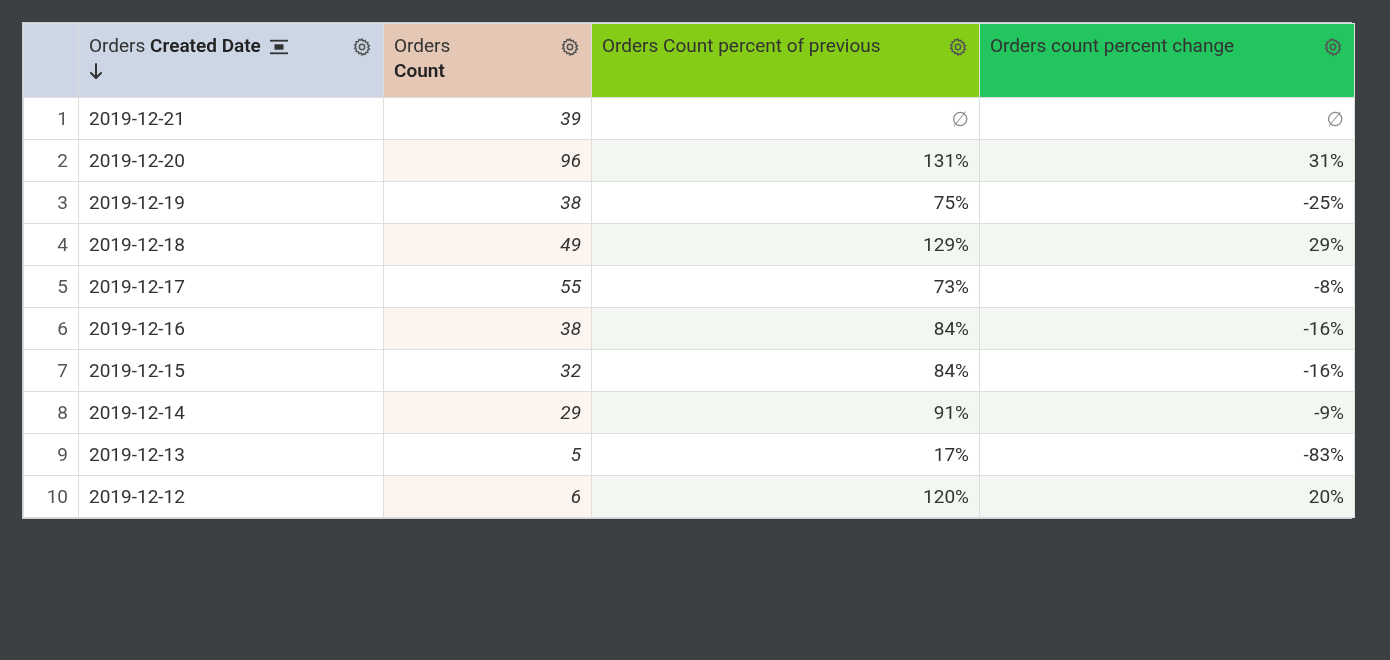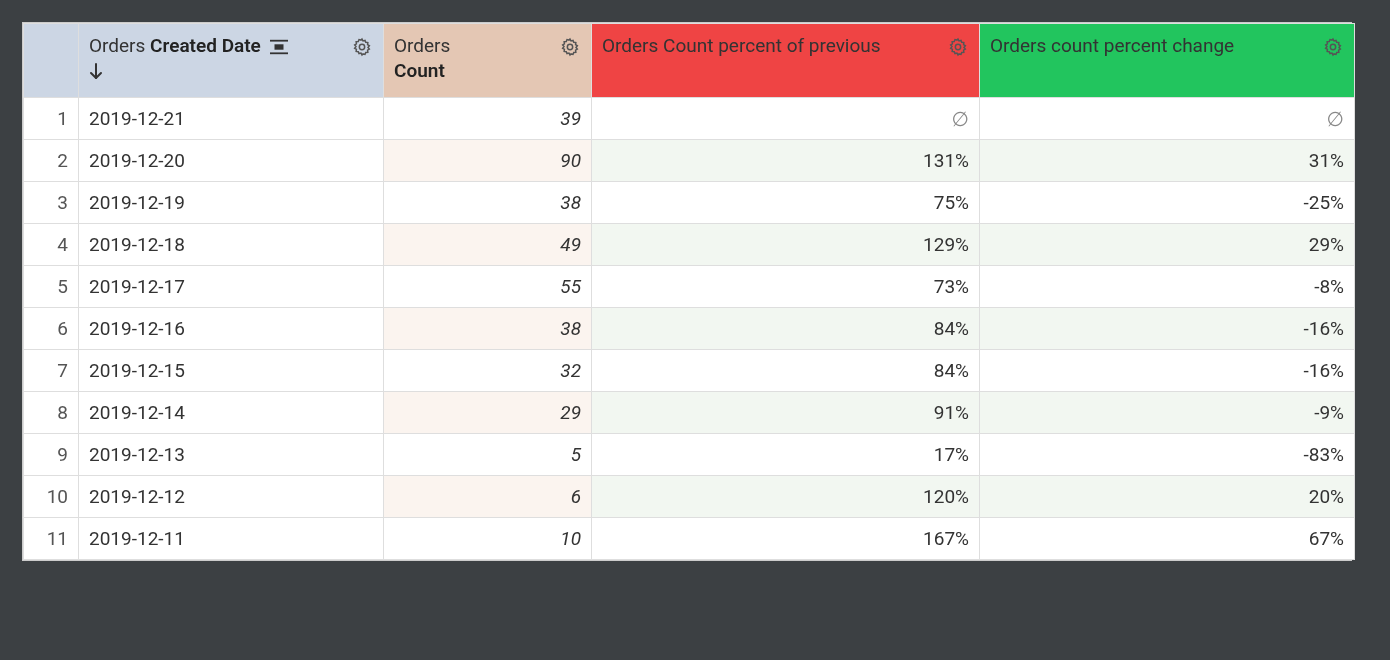--- a/index.html
+++ b/index.html
@@ -82,21 +82,21 @@
   col.c-index { width: 55px; }
   col.c-date  { width: 305px; }
   col.c-count { width: 208px; }
   col.c-pct   { width: 388px; }
   col.c-chg   { width: 375px; }
 
   
   th.h-index { background: #ccd6e4; }
   th.h-date  { background: #ccd6e4; }
   th.h-count { background: #e4c7b4; }
-  th.h-pct   { background: #ef4444; }
+  th.h-pct   { background: #84cc16; }
   th.h-chg   { background: #22c55e; }
 
   
   tbody td {
     height: 42px;
   }
   td.idx {
     text-align: right;
     color: #555;
     background: #fff;
@@ -208,21 +208,21 @@
       <tr>
             <td class="idx">1</td>
             <td class="date">2019-12-21</td>
             <td class="num count">39</td>
             <td class="num pct"><span class="null-sym">∅</span></td>
             <td class="num chg"><span class="null-sym">∅</span></td>
           </tr>
           <tr>
             <td class="idx">2</td>
             <td class="date">2019-12-20</td>
-            <td class="num count">90</td>
+            <td class="num count">96</td>
             <td class="num pct">131%</td>
             <td class="num chg">31%</td>
           </tr>
           <tr>
             <td class="idx">3</td>
             <td class="date">2019-12-19</td>
             <td class="num count">38</td>
             <td class="num pct">75%</td>
             <td class="num chg">-25%</td>
           </tr>
@@ -268,23 +268,16 @@
             <td class="num pct">17%</td>
             <td class="num chg">-83%</td>
           </tr>
           <tr>
             <td class="idx">10</td>
             <td class="date">2019-12-12</td>
             <td class="num count">6</td>
             <td class="num pct">120%</td>
             <td class="num chg">20%</td>
           </tr>
-          <tr>
-            <td class="idx">11</td>
-            <td class="date">2019-12-11</td>
-            <td class="num count">10</td>
-            <td class="num pct">167%</td>
-            <td class="num chg">67%</td>
-          </tr>
         </tbody>
     </table>
   </div>
 </div>
 
 </body></html>

